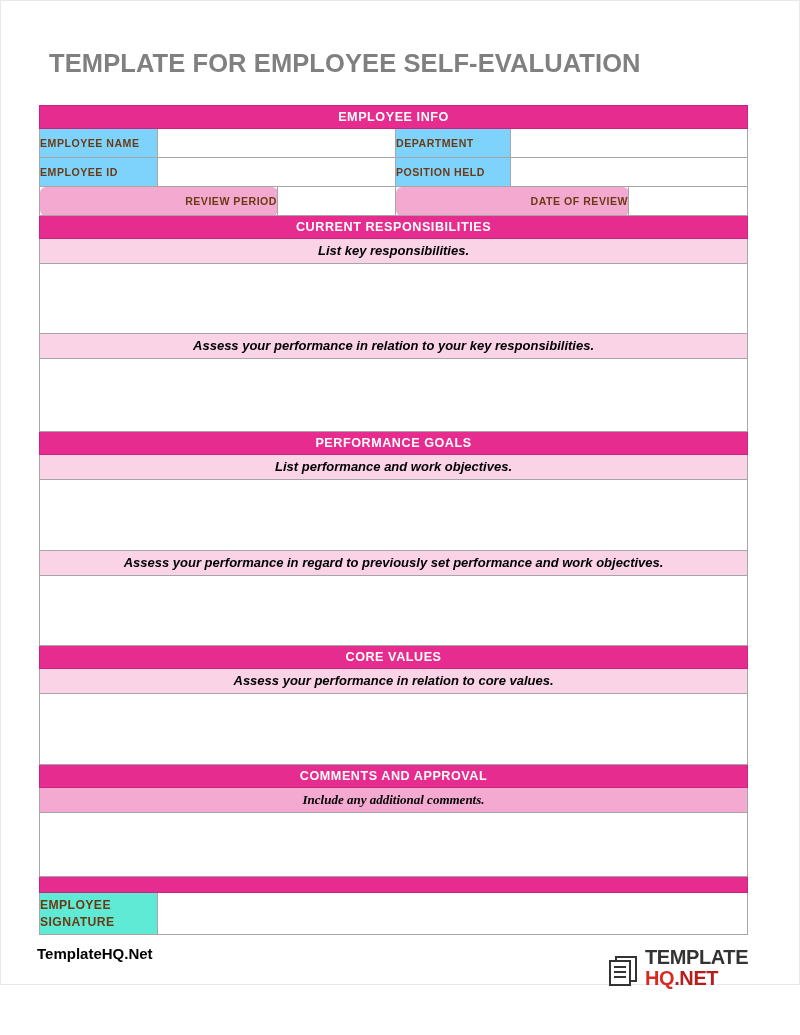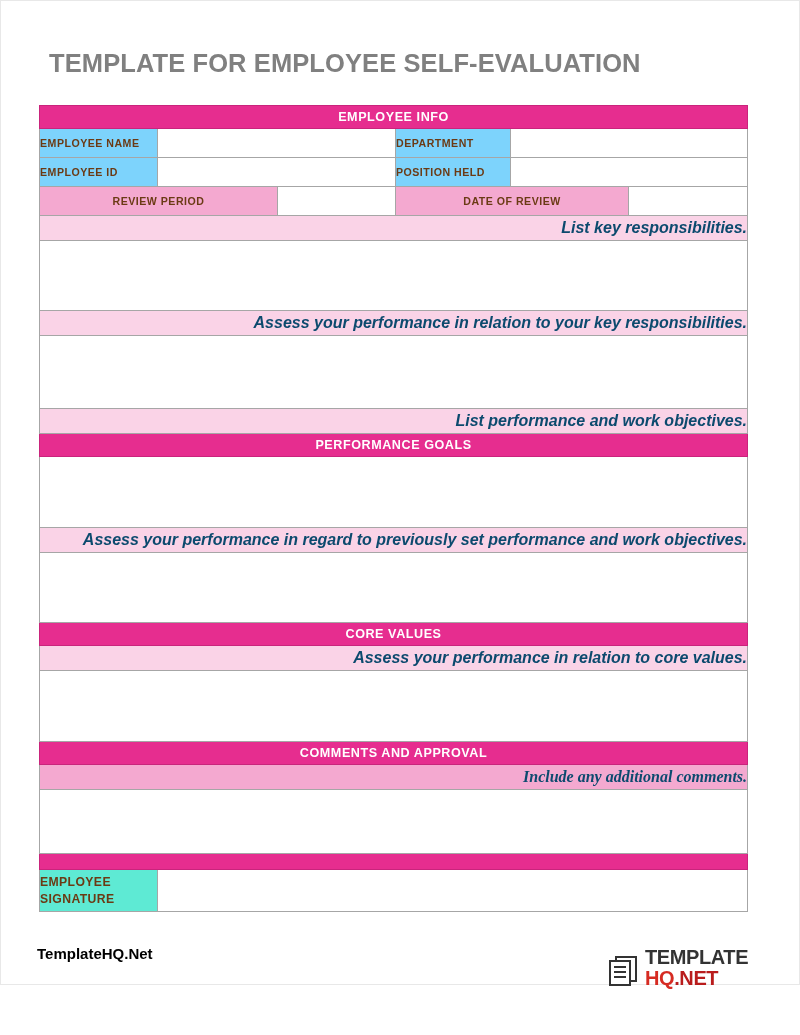--- a/index.html
+++ b/index.html
@@ -61,25 +61,25 @@
     border-color: #c9247c !important;
   }
   .band-empty {
     background: #e62d8f;
     height: 16px;
     border-color: #c9247c !important;
   }
   
   .instr {
     background: #fad3e7;
-    color: #0c4a6e;
-    text-align: right;
+    color: #000000;
+    text-align: center;
     font-weight: bold;
     font-style: italic;
-    font-size: 16px;
+    font-size: 13px;
     height: 24px;
     line-height: 24px;
   }
   .instr-deep {
     background: #f4a9d0;
     font-family: Liberation Serif, serif;
   }
   
   .lbl {
     background: #7dd3fc;
@@ -89,23 +89,24 @@
     letter-spacing: 0.5px;
     padding: 0 0 0 9px;
     height: 29px;
   }
   .lbl-wide {
     background: #f4a9d0;
     color: #6b3a14;
     font-weight: bold;
     font-size: 10.6px;
     letter-spacing: 0.5px;
-    text-align: center;
+    text-align: right;
     padding: 0 9px 0 0;
     height: 28px;
+    border-radius: 6px;
   }
   .lbl-sig {
     background: #5eead4;
     color: #6b3a14;
     font-weight: bold;
     font-size: 12.2px;
     letter-spacing: 0.4px;
     padding: 4px 0 4px 9px;
     height: 42px;
     line-height: 17px;
@@ -209,37 +210,40 @@
       </tr>
 
       <tr>
         <td class="lbl-wide" colspan="2">REVIEW PERIOD</td>
         <td class="blank"></td>
         <td class="lbl-wide" colspan="2">DATE OF REVIEW</td>
         <td class="blank"></td>
       </tr>
 
       <tr>
+        <td class="band" colspan="6">CURRENT RESPONSIBILITIES</td>
+      </tr>
+      <tr>
         <td class="instr" colspan="6">List key responsibilities.</td>
       </tr>
       <tr>
         <td class="writebox" colspan="6" style="height:70px"></td>
       </tr>
       <tr>
         <td class="instr" colspan="6">Assess your performance in relation to your key responsibilities.</td>
       </tr>
       <tr>
         <td class="writebox" colspan="6" style="height:73px"></td>
       </tr>
 
       <tr>
+        <td class="band" colspan="6">PERFORMANCE GOALS</td>
+      </tr>
+      <tr>
         <td class="instr" colspan="6">List performance and work objectives.</td>
-      </tr>
-      <tr>
-        <td class="band" colspan="6">PERFORMANCE GOALS</td>
       </tr>
       <tr>
         <td class="writebox" colspan="6" style="height:71px"></td>
       </tr>
       <tr>
         <td class="instr" colspan="6">Assess your performance in regard to previously set performance and work objectives.</td>
       </tr>
       <tr>
         <td class="writebox" colspan="6" style="height:70px"></td>
       </tr>

